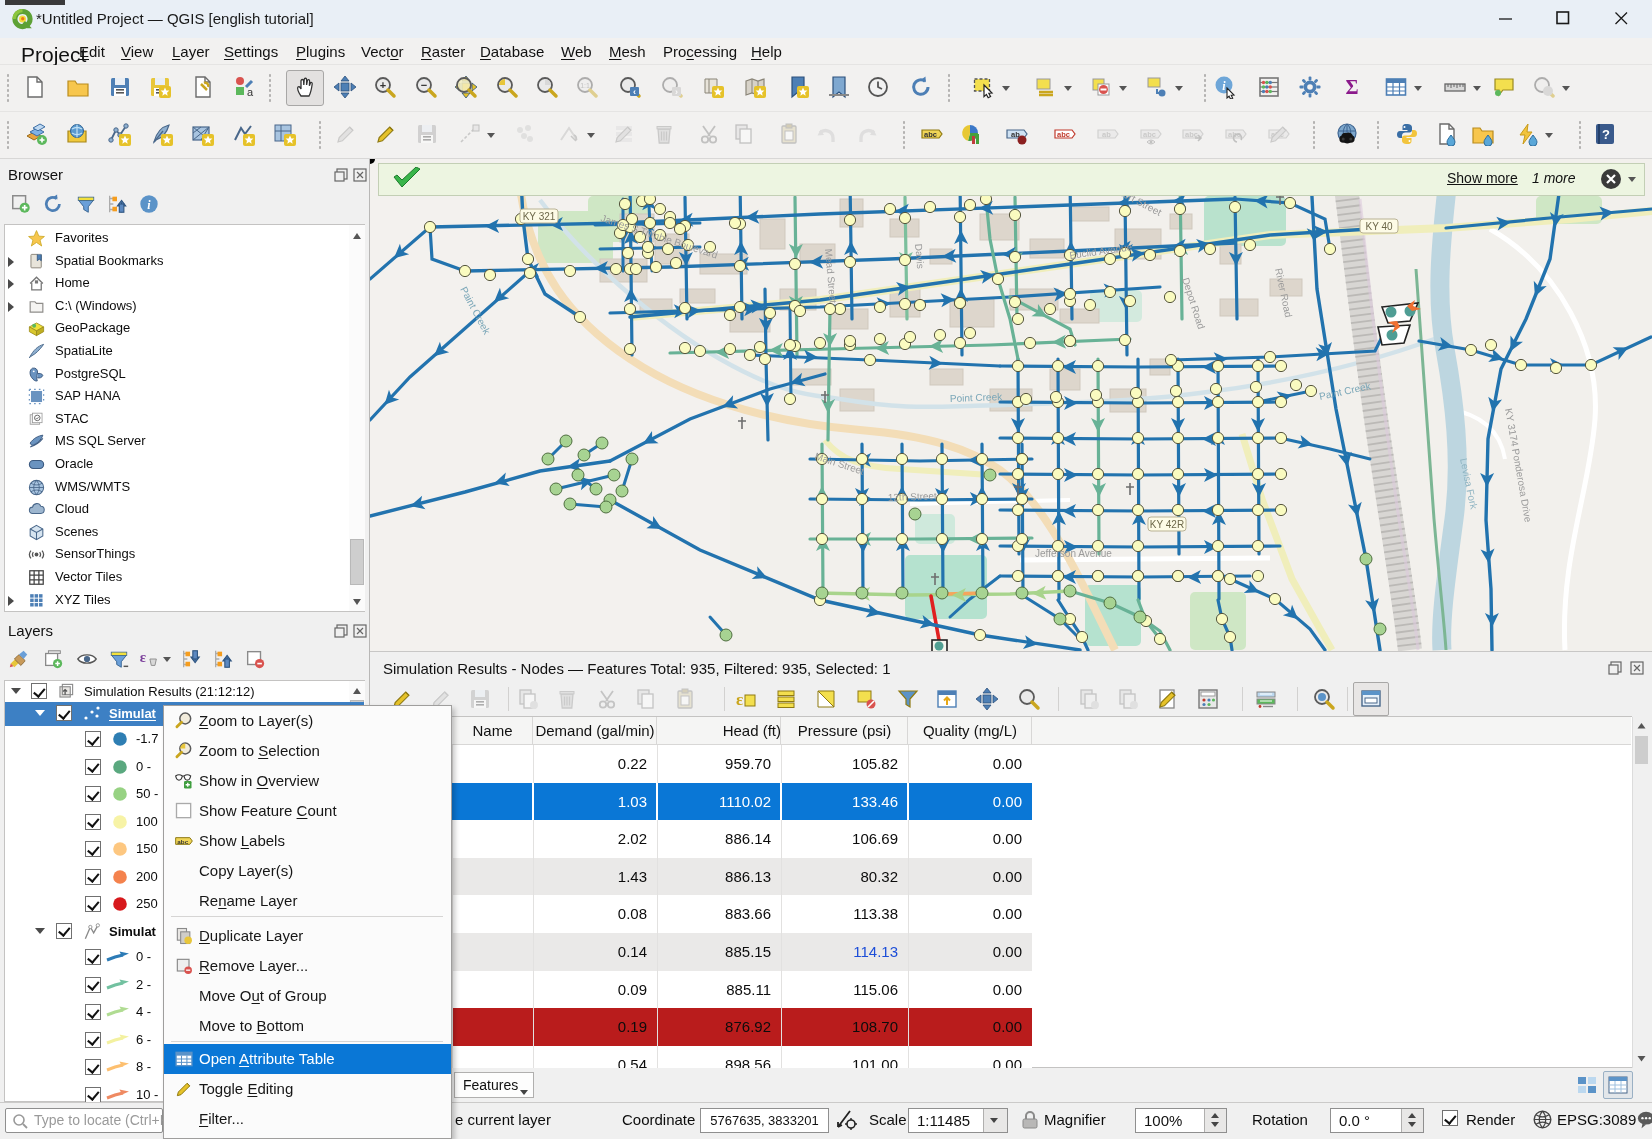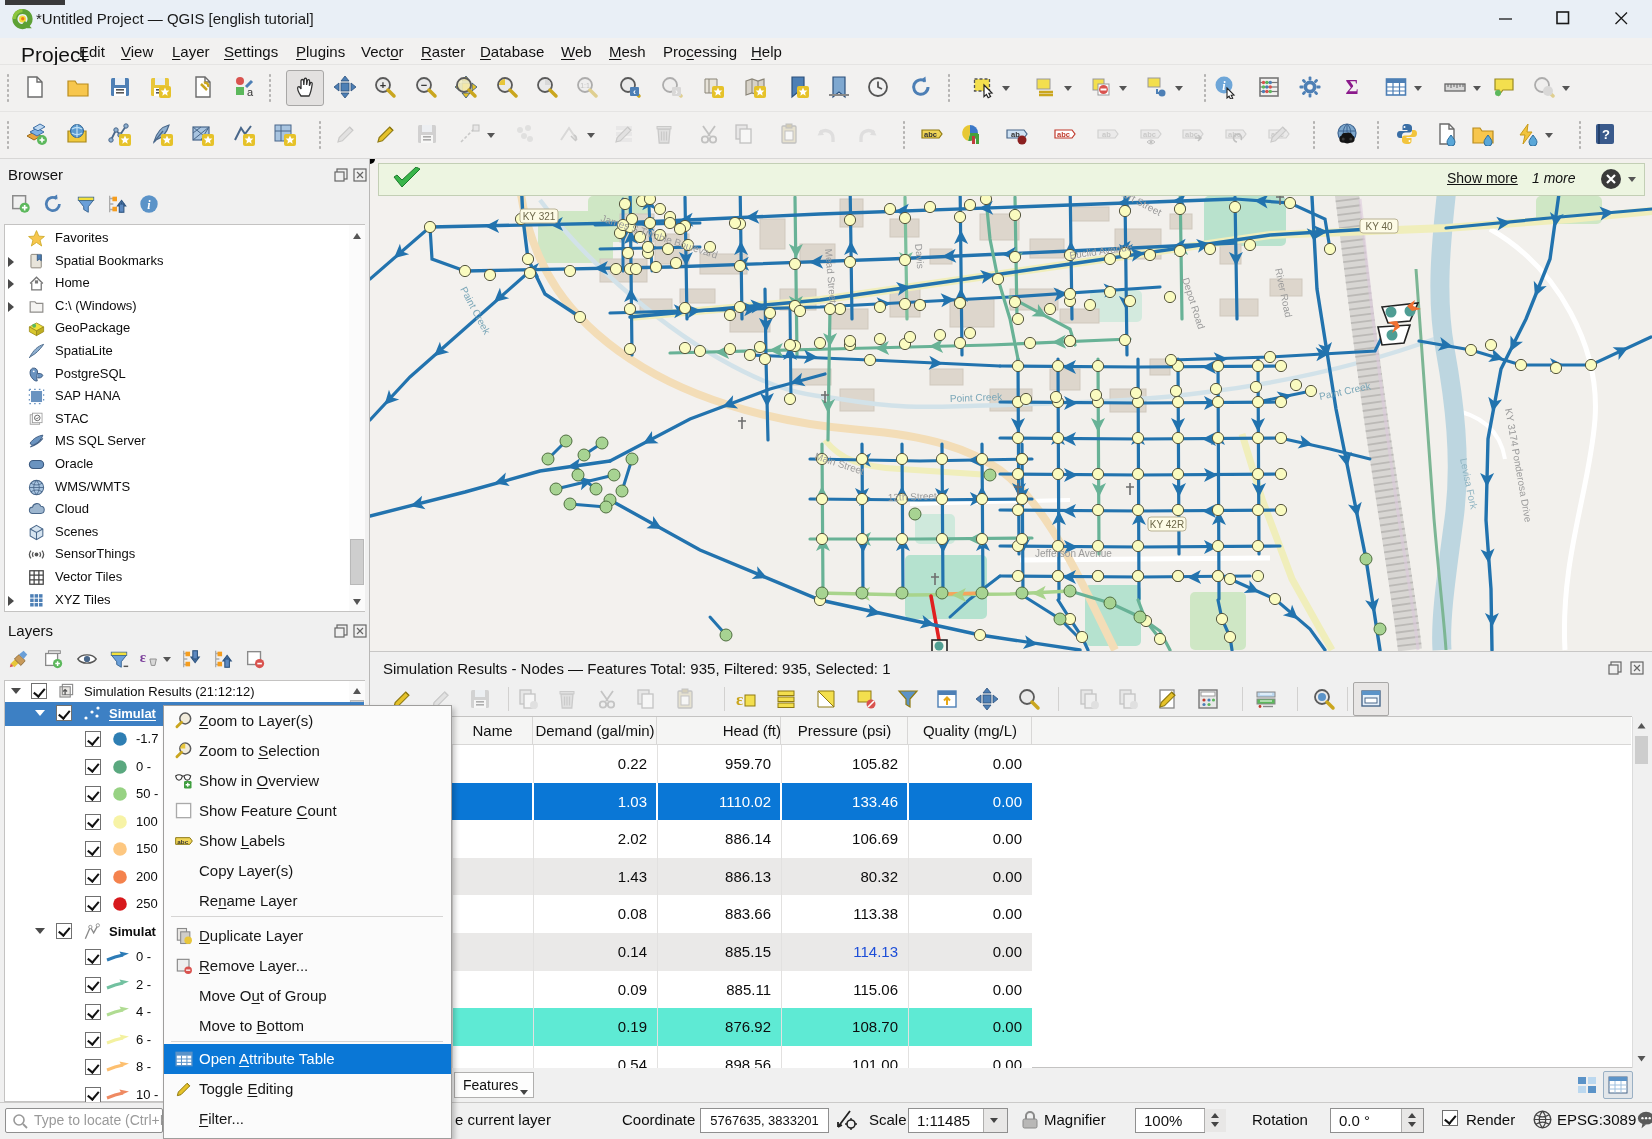--- a/index.html
+++ b/index.html
@@ -1913,21 +1913,21 @@
 <div class="abs" style="left:161px;top:0;width:1px;height:38px;background:#e2e1e0"></div>
 <div class="abs" style="left:285px;top:0;width:1px;height:38px;background:#e2e1e0"></div>
 <div class="abs" style="left:409px;top:0;width:1px;height:38px;background:#e2e1e0"></div>
 <div class="abs" style="left:536px;top:0;width:1px;height:38px;background:#e2e1e0"></div>
 
 <div class="acell" style="left:161px;top:10px;width:114px;color:#0c0c0c">0.09</div>
 <div class="acell" style="left:285px;top:10px;width:114px;color:#0c0c0c">885.11</div>
 <div class="acell" style="left:409px;top:10px;width:117px;color:#0c0c0c">115.06</div>
 <div class="acell" style="left:536px;top:10px;width:114px;color:#0c0c0c">0.00</div>
 </div>
-<div class="abs" style="left:372px;top:1008px;width:660px;height:38px;background:#5eead4;overflow:hidden">
+<div class="abs" style="left:372px;top:1008px;width:660px;height:38px;background:#b91c1c;overflow:hidden">
 <div class="abs" style="left:80px;top:0;width:1px;height:38px;background:#e2e1e0"></div>
 <div class="abs" style="left:161px;top:0;width:1px;height:38px;background:#e2e1e0"></div>
 <div class="abs" style="left:285px;top:0;width:1px;height:38px;background:#e2e1e0"></div>
 <div class="abs" style="left:409px;top:0;width:1px;height:38px;background:#e2e1e0"></div>
 <div class="abs" style="left:536px;top:0;width:1px;height:38px;background:#e2e1e0"></div>
 
 <div class="acell" style="left:161px;top:10px;width:114px;color:#0c0c0c">0.19</div>
 <div class="acell" style="left:285px;top:10px;width:114px;color:#0c0c0c">876.92</div>
 <div class="acell" style="left:409px;top:10px;width:117px;color:#0c0c0c">108.70</div>
 <div class="acell" style="left:536px;top:10px;width:114px;color:#0c0c0c">0.00</div>
@@ -1983,21 +1983,21 @@
   </svg>
 <div class="slbl" style="left:869px">Scale</div>
 <div class="sinput" style="left:908px;top:1108px;width:100px;padding:3px 0 0 8px">1:11485</div>
 <div class="abs" style="left:983px;top:1109px;width:24px;height:23px;background:#e8e7e6;border-left:1px solid #b0afae"></div>
 <div class="dd" style="left:990px;top:1118px;border-top-color:#444"></div>
 <svg class="abs" style="left:1021px;top:1110px" width="18" height="20" viewBox="0 0 18 20">
     <rect x="2" y="9" width="14" height="9" rx="1.5" fill="#b8b7b6" stroke="#8a8a8a"></rect>
     <path d="M5 9 V6 a4 4 0 0 1 8 0 V9" fill="none" stroke="#8a8a8a" stroke-width="2"></path>
   </svg>
 <div class="slbl" style="left:1044px">Magnifier</div>
-<div class="sinput" style="left:1135px;top:1108px;width:70px;padding:3px 0 16px 8px">100%</div>
+<div class="sinput" style="left:1135px;top:1108px;width:92px;padding:3px 0 16px 8px">100%</div>
 <div class="abs" style="left:1204px;top:1109px;width:22px;height:23px;background:#e8e7e6;border-left:1px solid #b0afae"></div>
 <svg class="abs" style="left:1207px;top:1112px" width="16" height="16">
     <path d="M8 1 L12 6 H4 Z" fill="#444"></path>
     <path d="M8 15 L4 10 h8 Z" fill="#444"></path>
   </svg>
 <div class="slbl" style="left:1252px">Rotation</div>
 <div class="sinput" style="left:1330px;top:1108px;width:94px;padding:3px 0 0 8px">0.0 °</div>
 <div class="abs" style="left:1401px;top:1109px;width:22px;height:23px;background:#e8e7e6;border-left:1px solid #b0afae"></div>
 <svg class="abs" style="left:1404px;top:1112px" width="16" height="16">
     <path d="M8 1 L12 6 H4 Z" fill="#444"></path>

